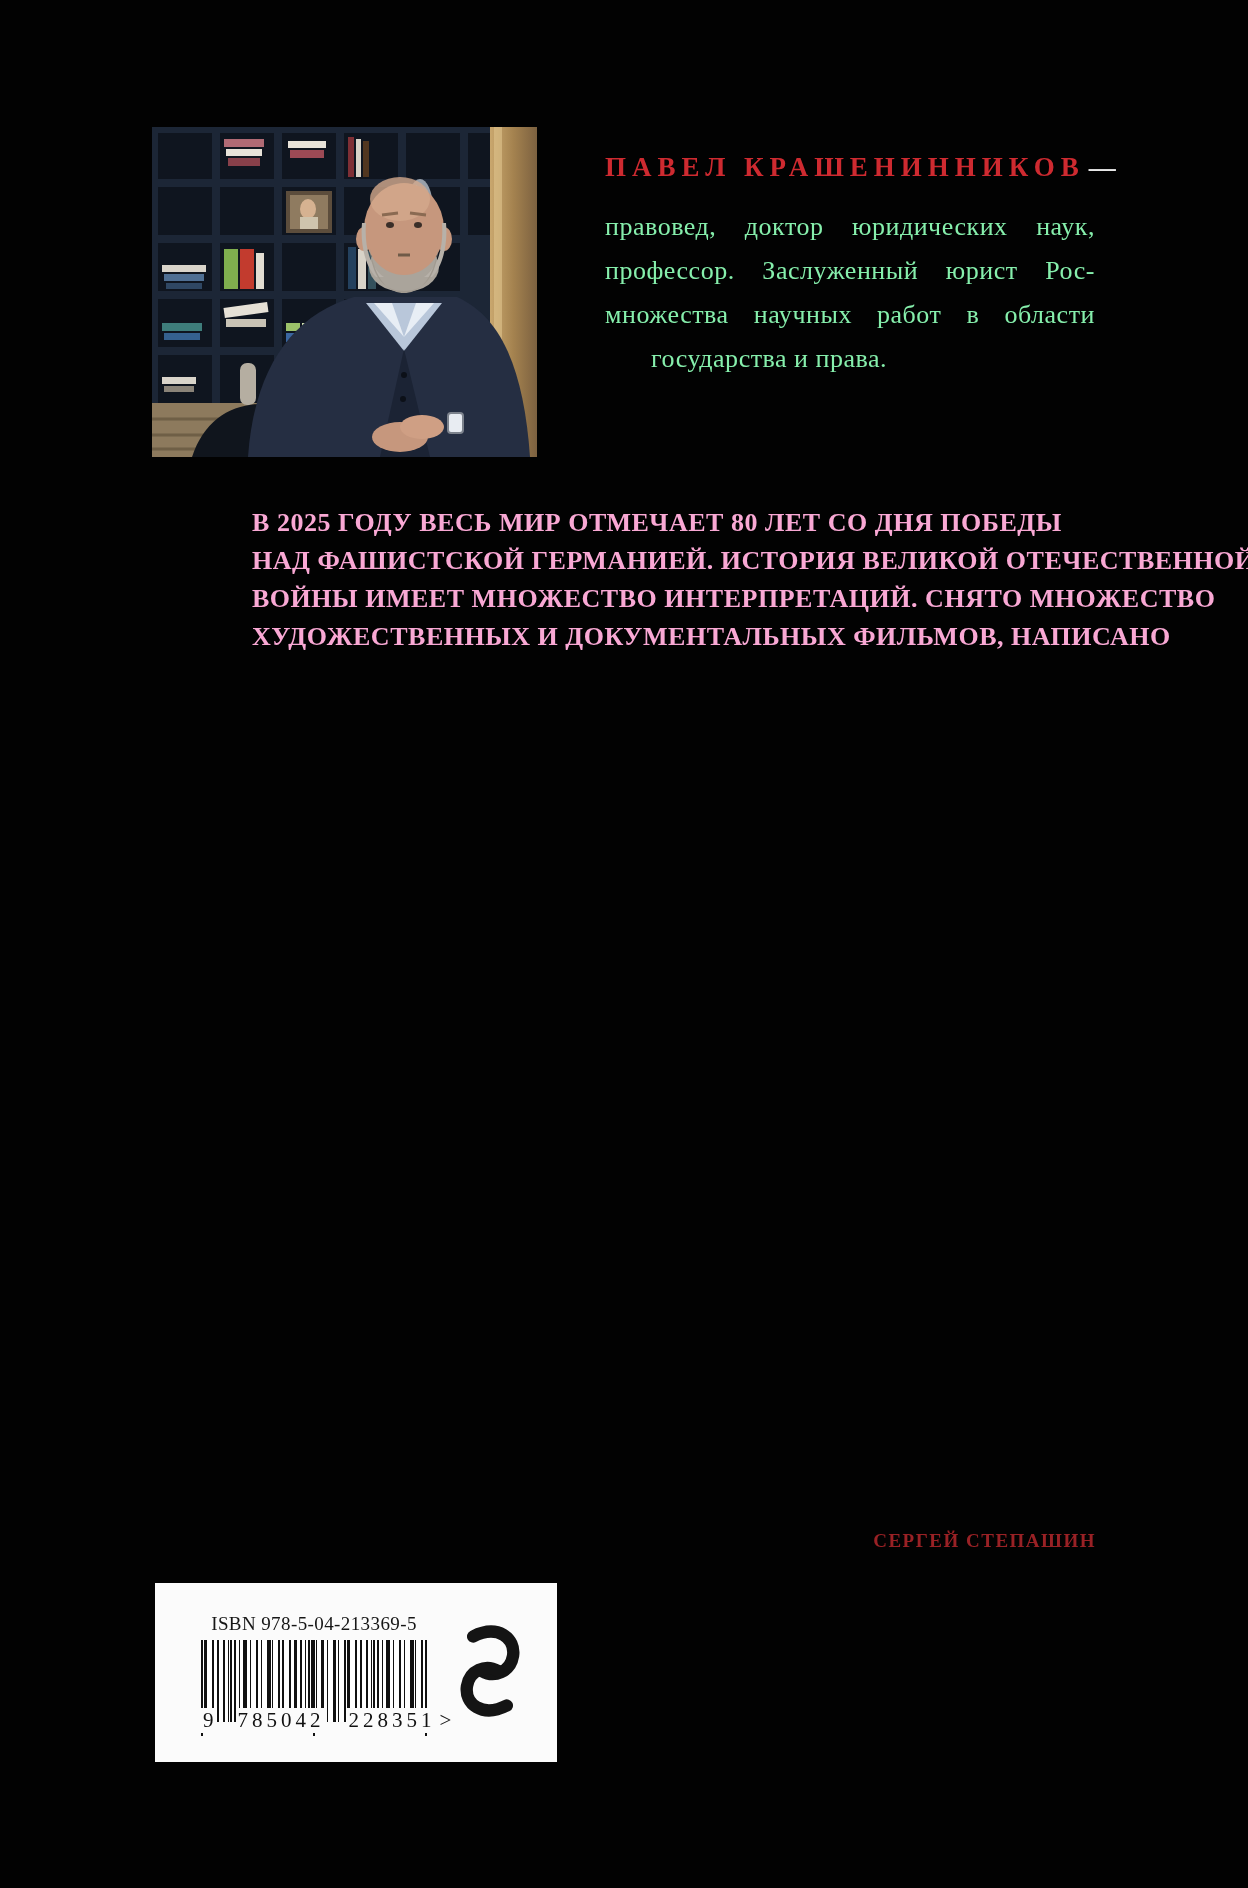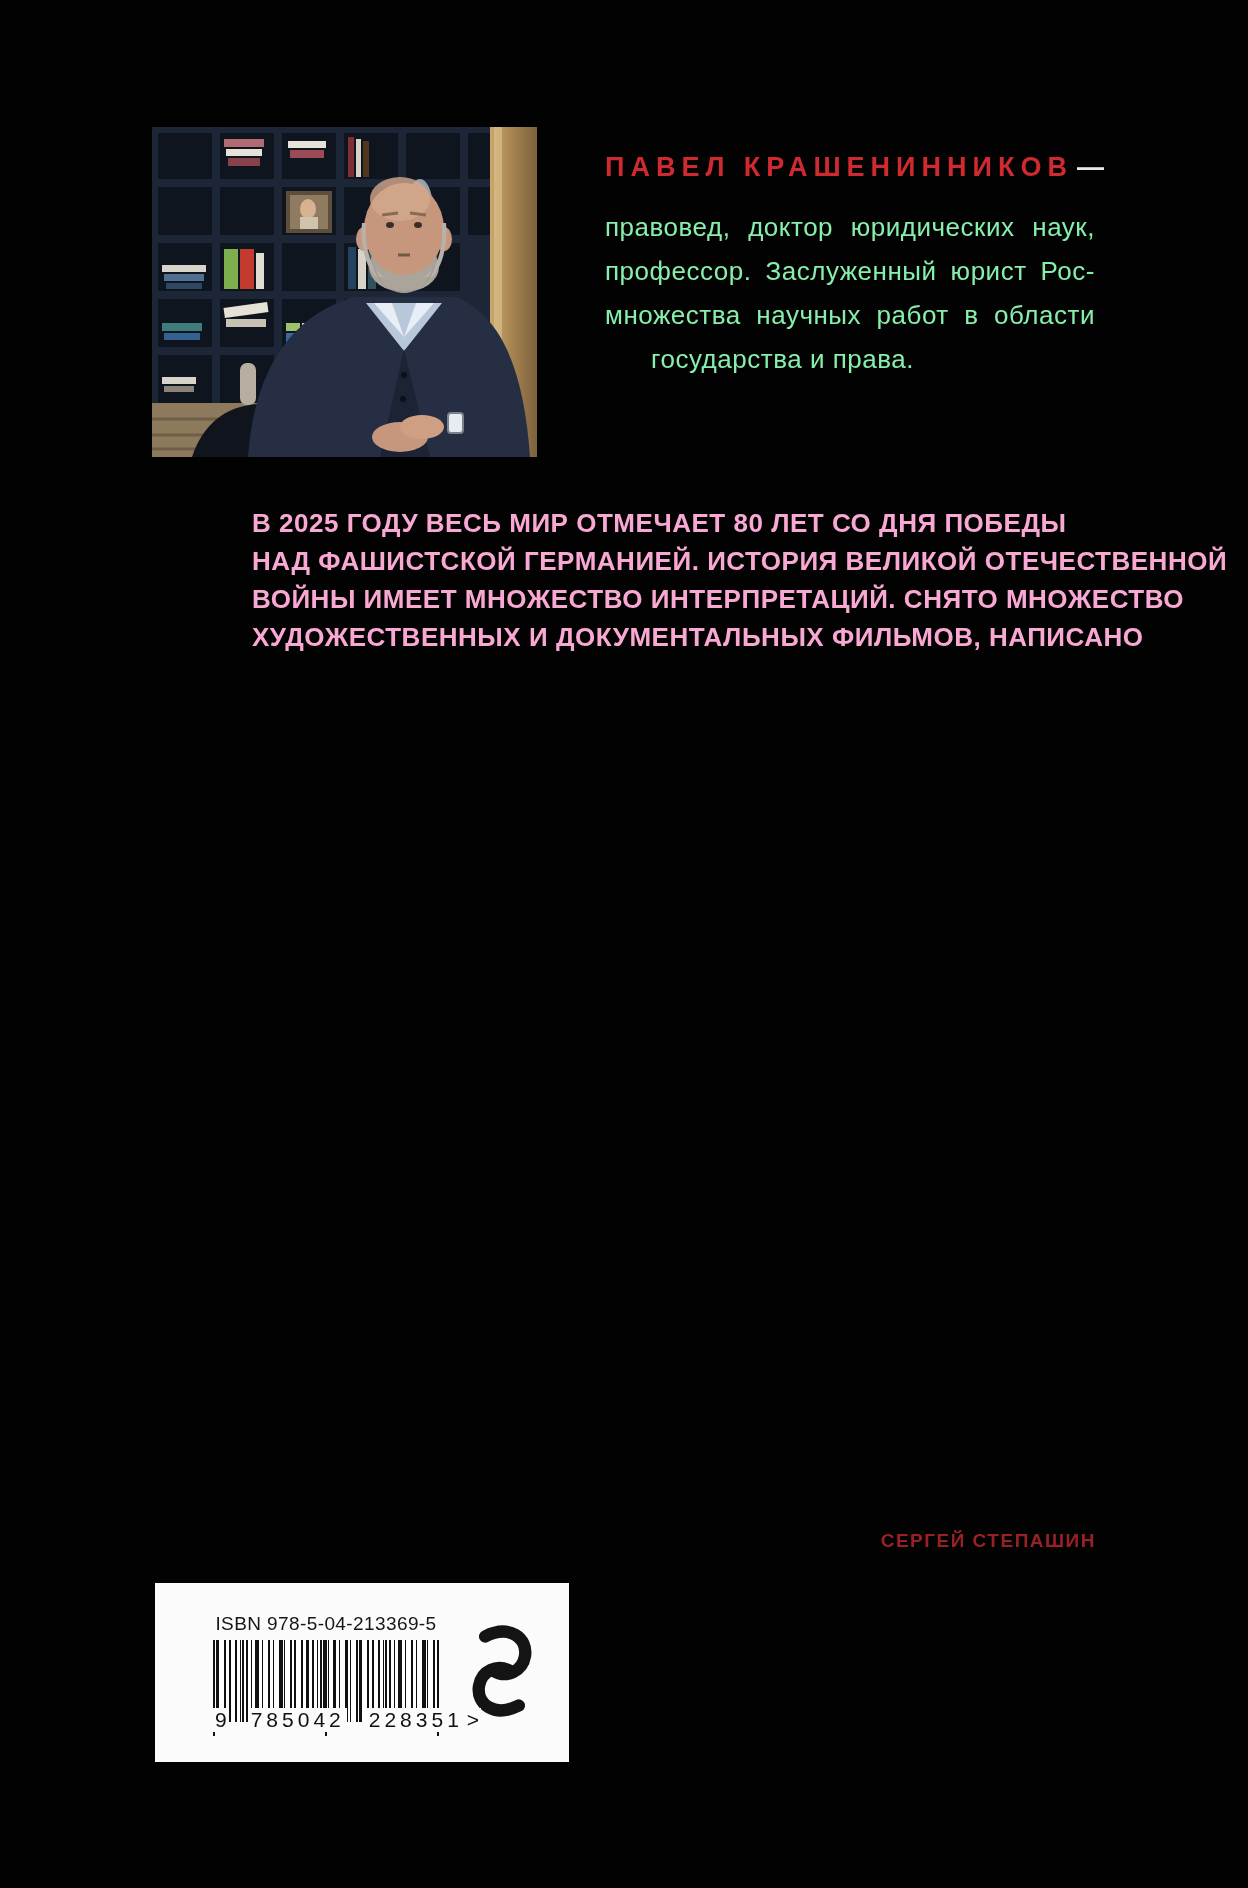--- a/index.html
+++ b/index.html
@@ -1,18 +1,18 @@
 <!DOCTYPE html>
 <html><head>
 <meta charset="utf-8">
 <style>
   html,body{margin:0;padding:0;background:#000;}
   .cover{
     position:relative;width:1248px;height:1888px;background:#020202;overflow:hidden;
-    font-family:Liberation Sans, sans-serif;color:#eaeaea;
+    font-family:Liberation Serif, serif;color:#eaeaea;
   }
   
   .photo{position:absolute;left:152px;top:127px;width:385px;height:330px;}
   .photo svg{display:block;width:100%;height:100%;}
   
   .author-block{position:absolute;left:605px;top:152px;width:490px;}
   .author-name-line{
     font-size:27px;font-weight:bold;letter-spacing:6px;color:#ce2a30;
     margin-bottom:22px;white-space:nowrap;
   }
@@ -32,21 +32,21 @@
   .main-text{position:absolute;left:152px;top:740px;width:944px;}
   
   .quote-block{position:absolute;left:152px;top:1238px;width:944px;}
   .signature{
     position:absolute;left:152px;top:1530px;width:944px;text-align:right;
     font-size:19px;font-weight:bold;letter-spacing:1.5px;color:#992125;
   }
   
   .isbn-box{
     position:absolute;left:155px;top:1583px;width:402px;height:179px;
-    background:#fbfbfb;display:flex;align-items:center;padding-left:12px;
+    background:#fbfbfb;display:flex;align-items:center;
   }
   .barcode-col{margin-left:46px;width:226px;}
   .isbn-label{
     font-size:19px;color:#161616;text-align:center;letter-spacing:.4px;
     margin-bottom:5px;white-space:nowrap;
   }
   .bars{
     position:relative;height:82px;background:#fff;
     background-image:
       repeating-linear-gradient(90deg,#111 0 2px,transparent 2px 5px,#111 5px 6px,transparent 6px 11px),

